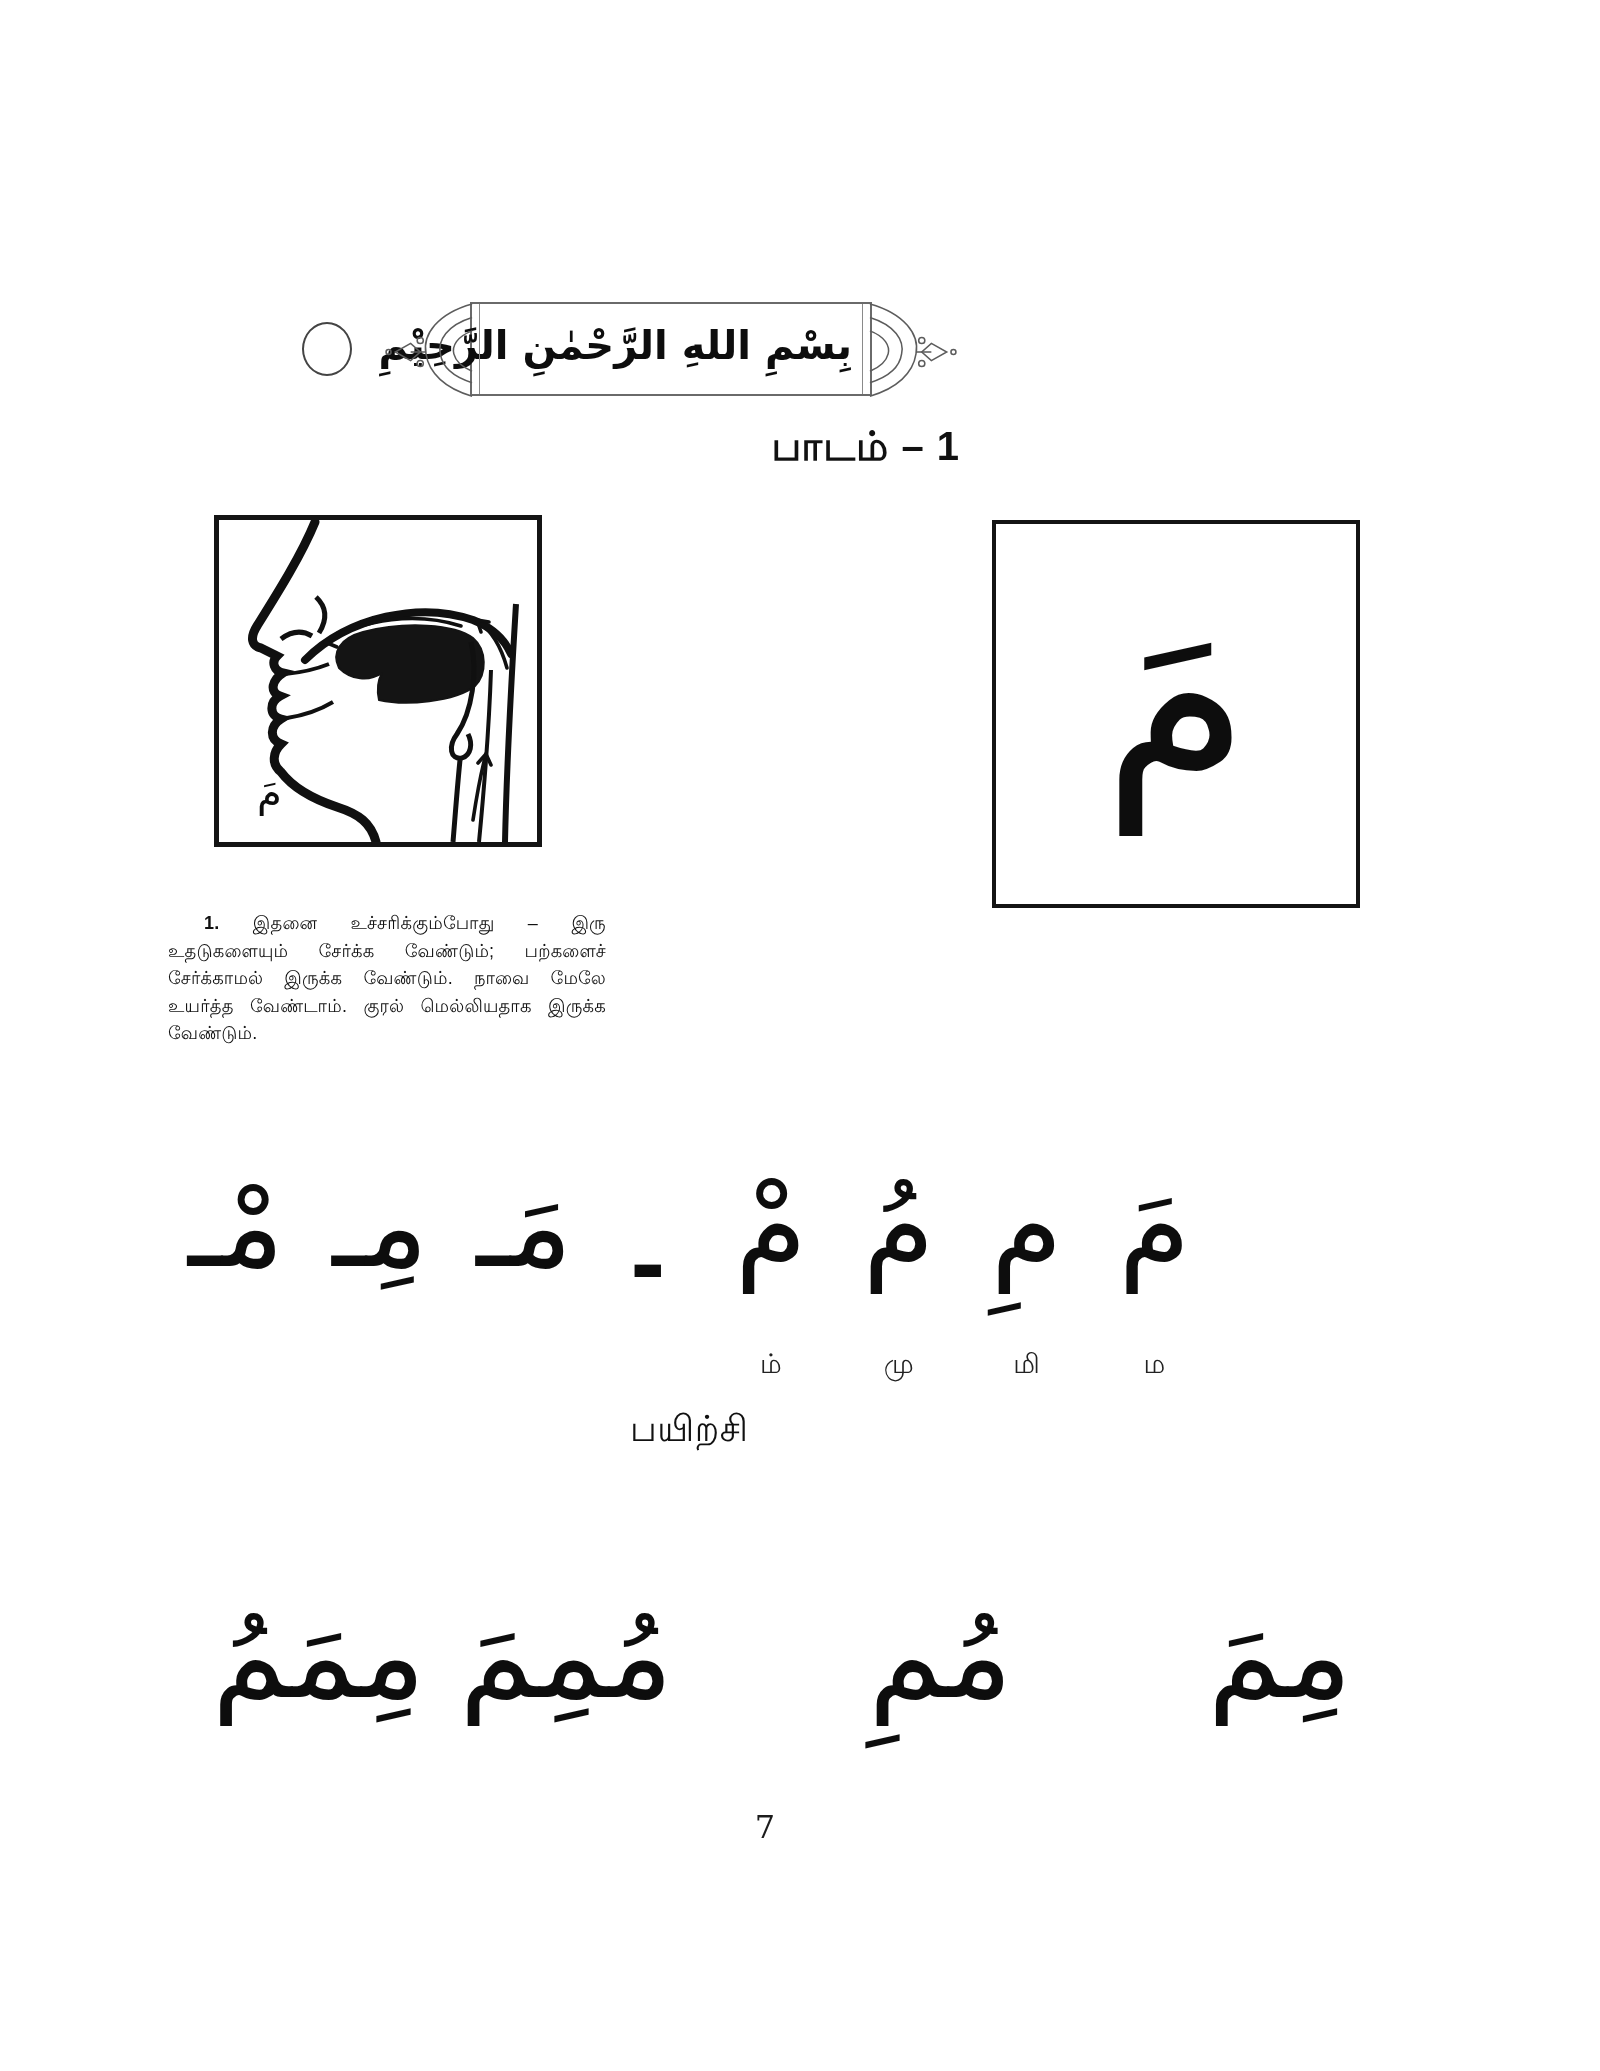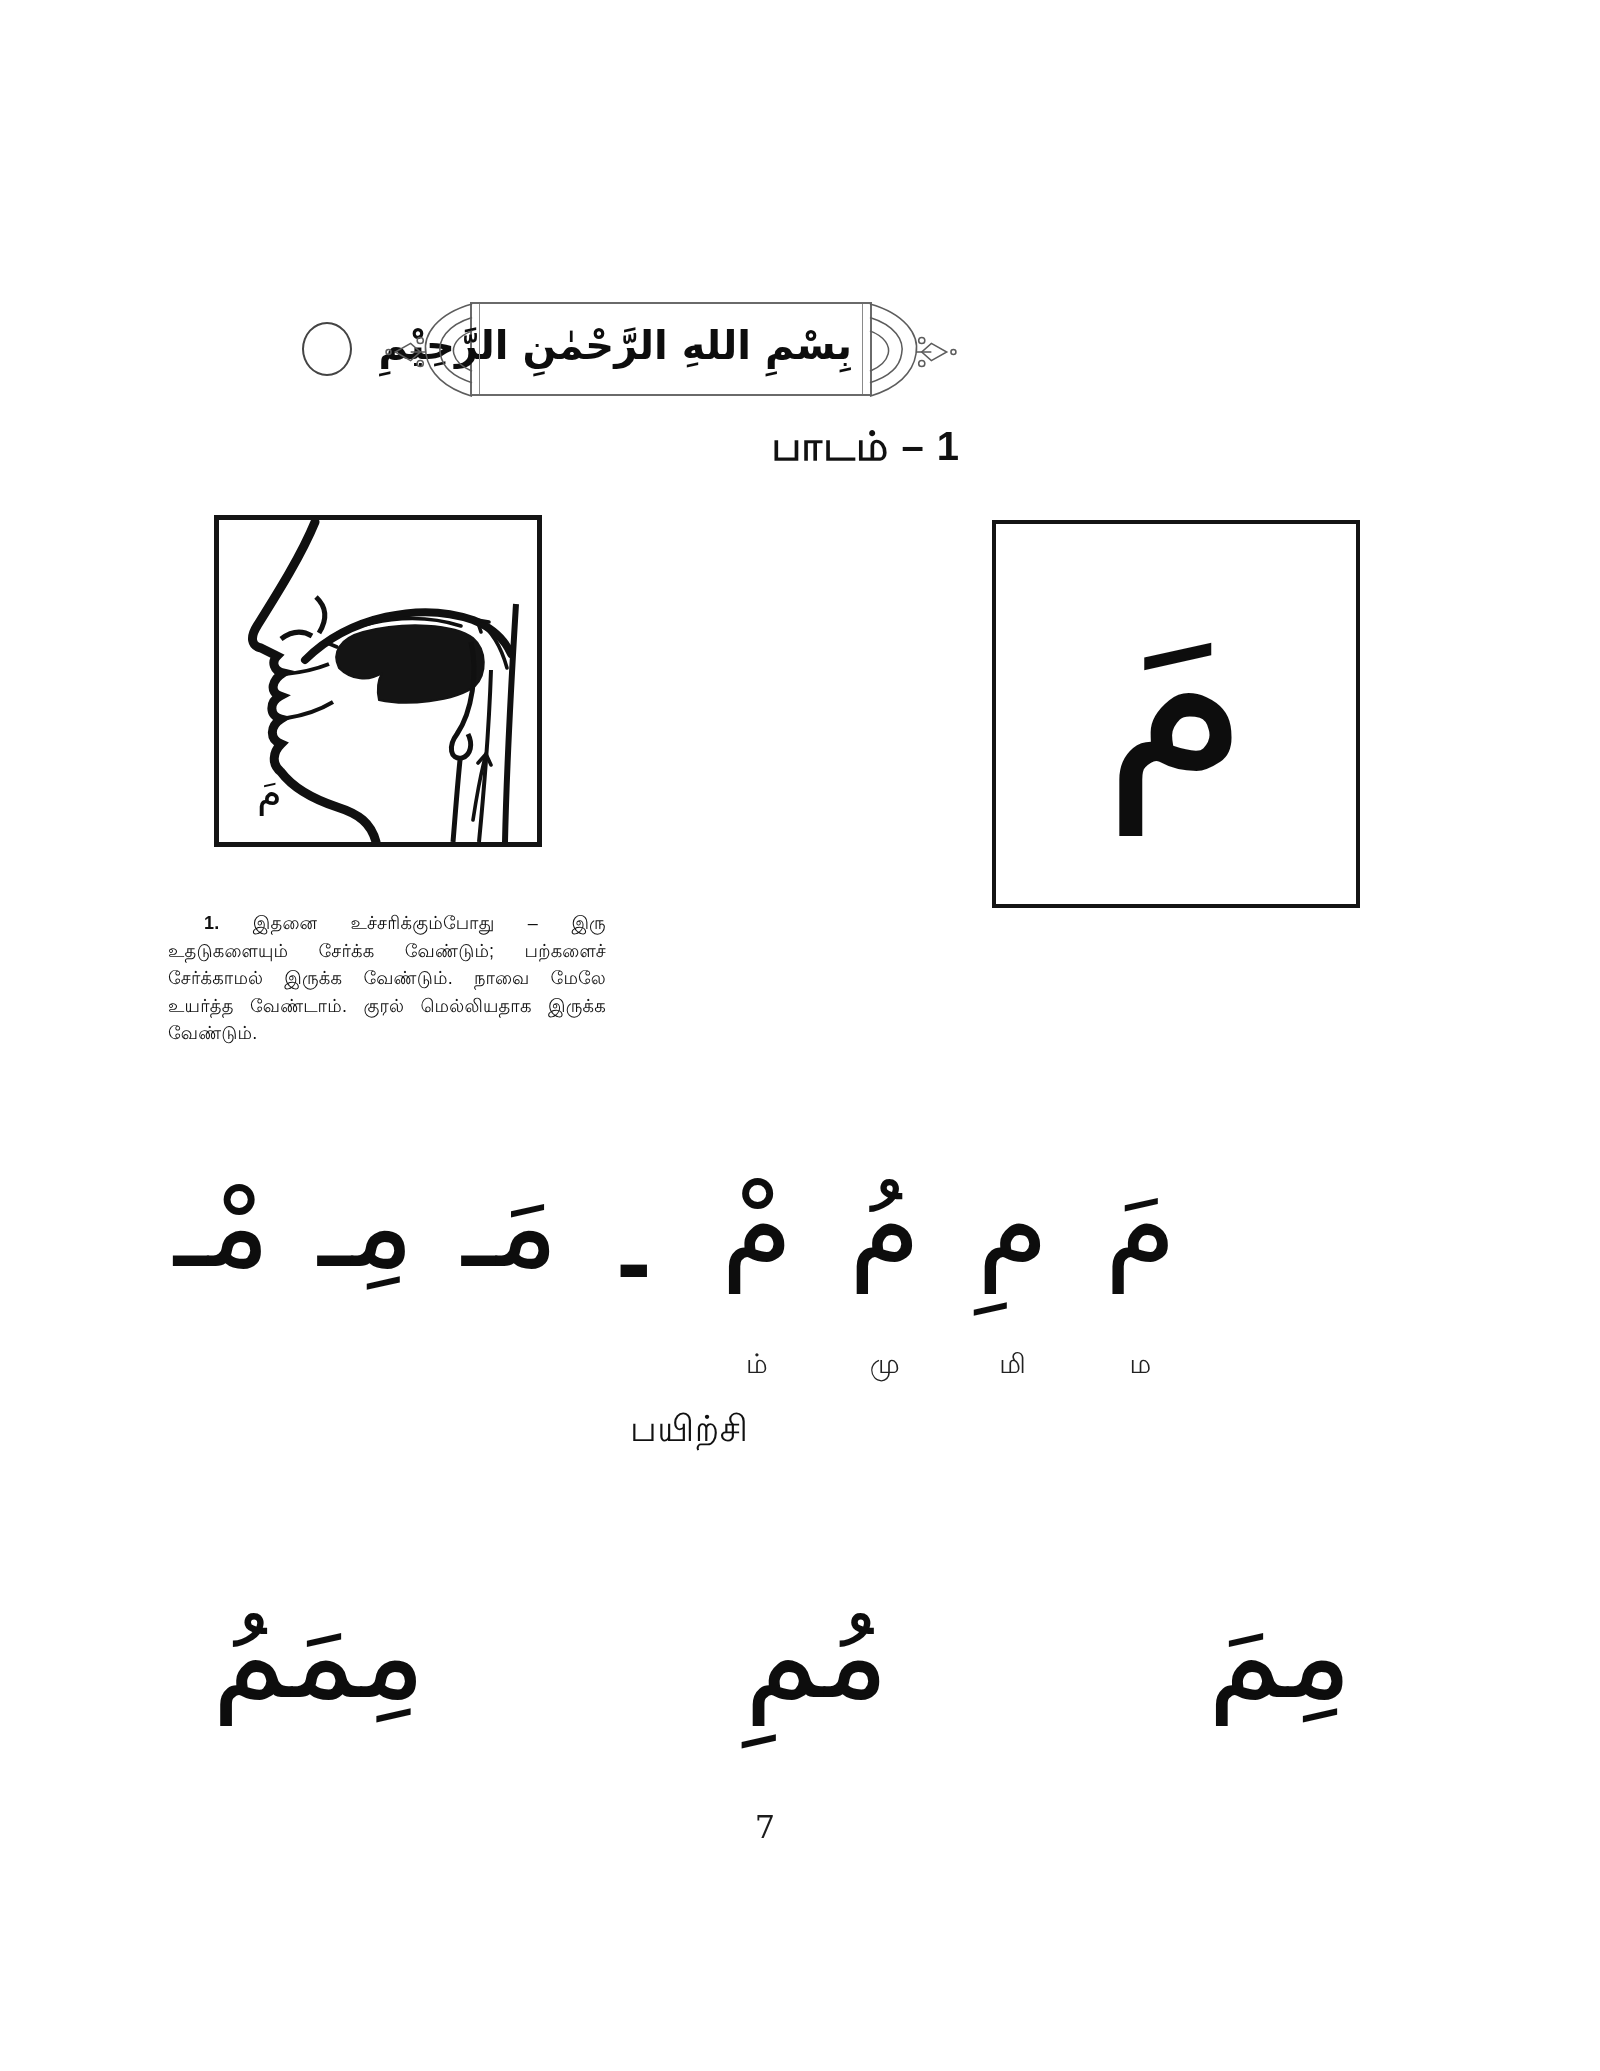--- a/index.html
+++ b/index.html
@@ -56,21 +56,21 @@
   
   .instruction{
     left:168px;top:892px;width:438px;
     font-size:18px;line-height:1.53;text-align:justify;
     text-indent:36px;letter-spacing:.2px;
   }
   .instruction .num{font-weight:bold;}
 
   
   .letter-row{
-    left:174px;top:1148px;width:1175px;
+    left:188px;top:1148px;width:1175px;
     display:flex;align-items:flex-start;
   }
   .connected-group{display:flex;gap:48px;}
   .letter-row .ar{font-size:116px;line-height:1.35;}
   .dash-sep{
     font-size:104px;font-weight:bold;line-height:1;
     margin:62px 70px 0 58px;color:#0d0d0d;
   }
   .isolated-group{display:flex;gap:56px;}
   .iso-col{display:flex;flex-direction:column;align-items:center;}
@@ -196,18 +196,19 @@
       <span class="ta">ம</span>
     </div>
   </div>
 </div>
 
 <div class="abs practice-heading">பயிற்சி</div>
 
 <div class="abs practice-row">
   <div class="triple-group">
     <span class="arabic ar">مِمَمُ</span>
+    <span class="arabic ar">مُمِمَ</span>
   </div>
   <span class="arabic ar">مُمِ</span>
   <span class="arabic ar">مِمَ</span>
 </div>
 
 <div class="abs page-number">7</div>
 
 </body></html>

